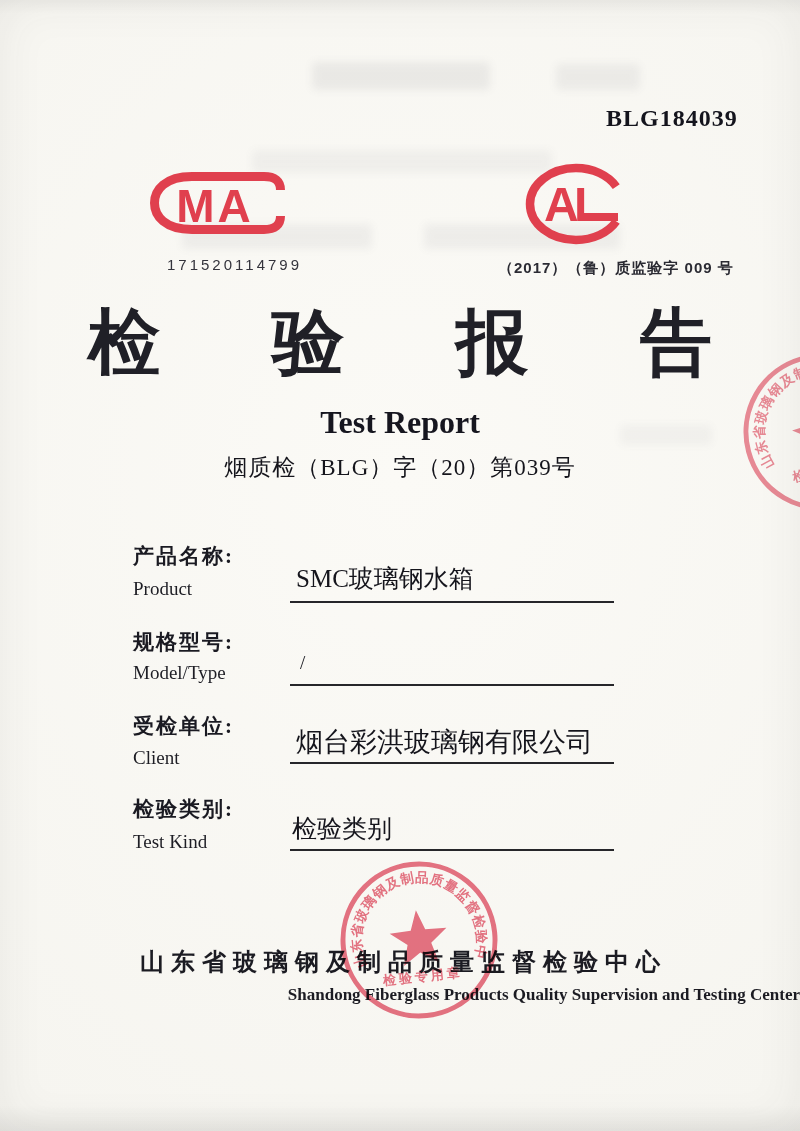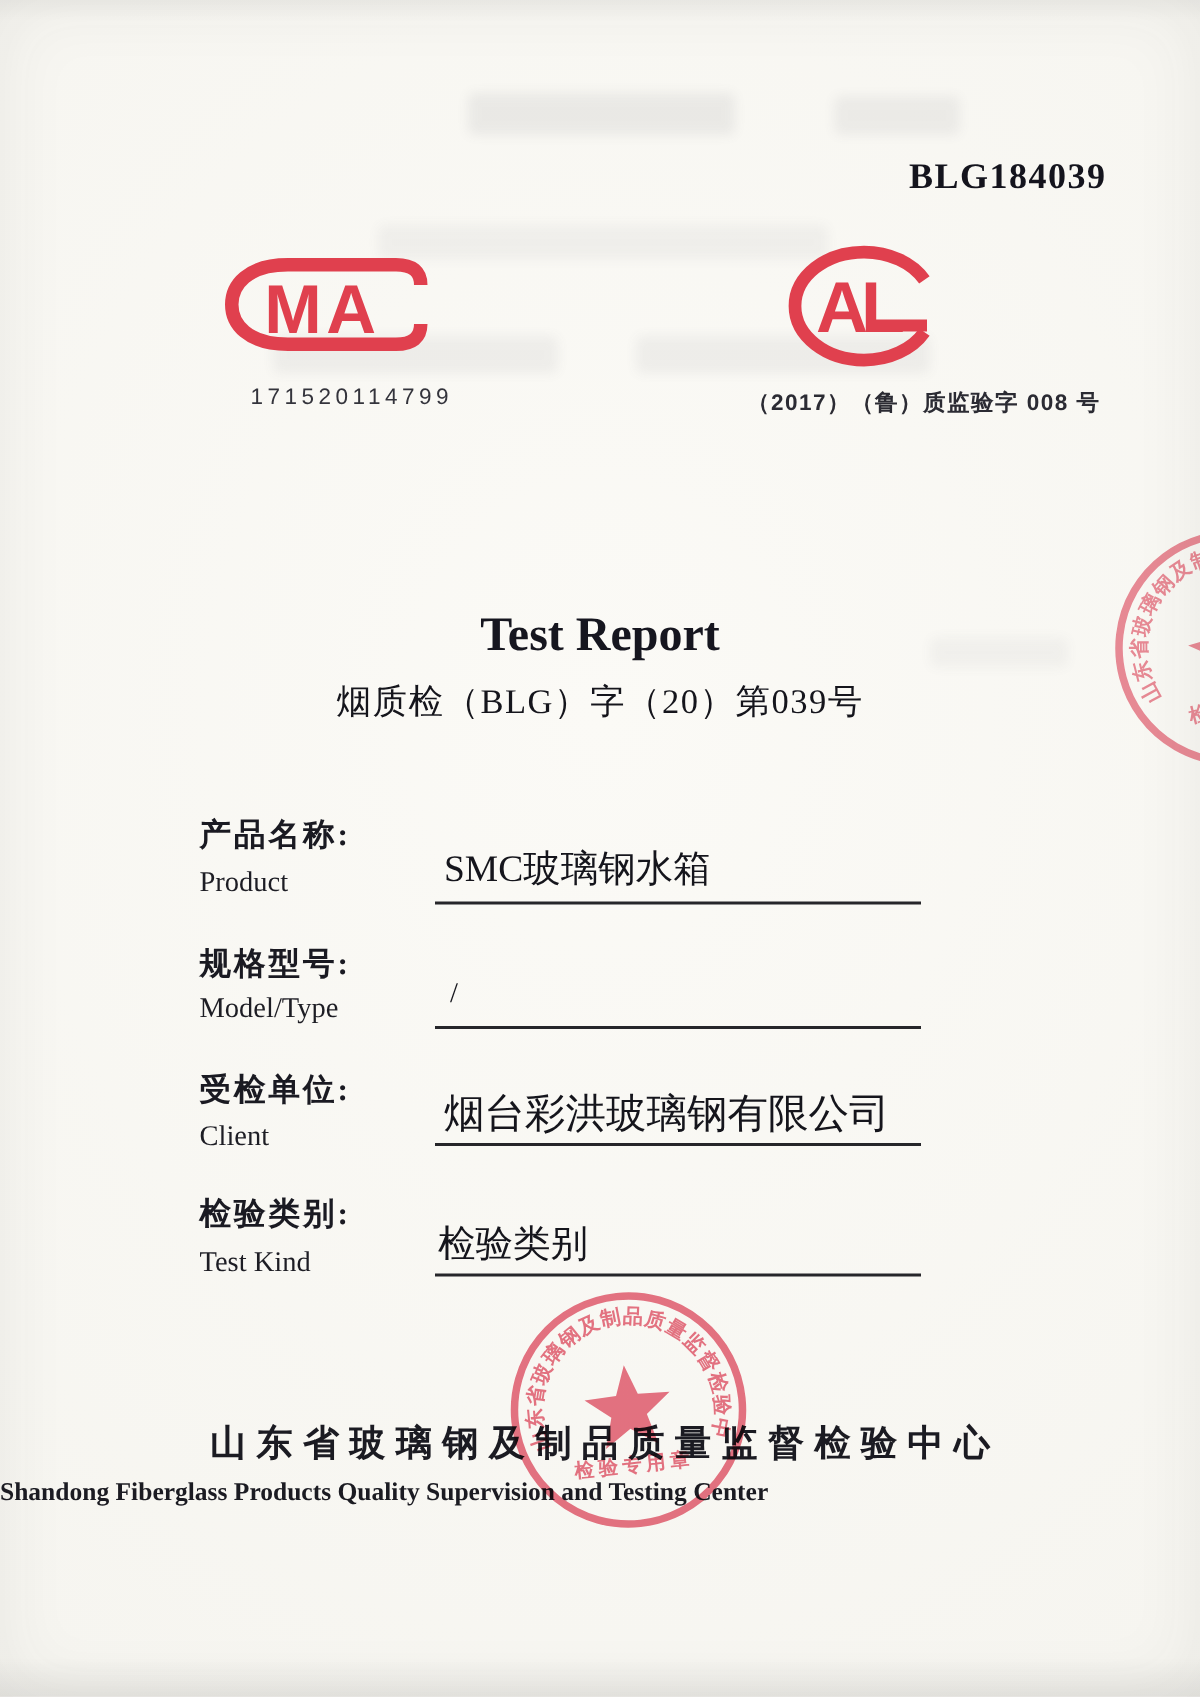--- a/index.html
+++ b/index.html
@@ -28,21 +28,21 @@
     font-weight:700;font-size:32px;color:#16161f;}
   .report-no{left:0;width:800px;text-align:center;font-size:23px;color:#15151c;letter-spacing:1px;}
   
   .lbl-cn{font-weight:700;font-size:21px;color:#1a1a22;letter-spacing:2px;}
   .lbl-en{font-size:19px;color:#1d1d24;}
   .u-line{left:290px;width:324px;height:0;border-bottom:2px solid #26262a;}
   .f-val{color:#15151c;}
   
   .org-cn{left:0;width:800px;text-align:center;font-family:"Liberation Sans",sans-serif;
     font-weight:900;font-size:24px;letter-spacing:7px;text-indent:7px;color:#1b1b22;}
-  .org-en{left:0;width:800px;text-align:left;font-family:"Liberation Serif",serif;
+  .org-en{left:0;width:800px;text-align:right;font-family:"Liberation Serif",serif;
     font-weight:700;font-size:17px;color:#1b1b22;}
   
   .seal-wrap{mix-blend-mode:multiply;}
   .seal-svg text{font-family:"Liberation Sans",sans-serif;}
 </style>
 </head>
 <body>
 
 <div class="page">
 
@@ -66,22 +66,23 @@
   <div class="abs cma-num" style="left:167px;top:256px;">171520114799</div>
 
   <div class="abs" style="left:522px;top:162px;width:112px;height:86px;">
     <svg class="seal-svg" width="112" height="86" viewBox="0 0 112 86">
       <ellipse cx="54" cy="42" rx="46" ry="36" fill="none" stroke="#e0404e" stroke-width="8.5" pathLength="360" stroke-dasharray="0 26 308 26"></ellipse>
       <text x="22" y="59" font-size="48" font-weight="bold" fill="#e0404e">A</text>
       <text x="52" y="59" font-size="48" font-weight="bold" fill="#e0404e">L</text>
       <rect x="62" y="51" width="34" height="8" fill="#e0404e"></rect>
     </svg>
   </div>
-  <div class="abs cal-num" style="left:498px;top:259px;">（2017）（鲁）质监验字 008 号</div>
+  <div class="abs cal-num" style="left:498px;top:259px;">（2017）（鲁）质监验字 009 号</div>
 
+  <div class="abs title-cn" style="top:303px;">检 验 报 告</div>
   <div class="abs title-en" style="top:404px;">Test Report</div>
   <div class="abs report-no" style="top:452px;">烟质检（BLG）字（20）第039号</div>
 
   <div class="abs lbl-cn" style="left:133px;top:542px;">产品名称:</div>
   <div class="abs lbl-en" style="left:133px;top:578px;">Product</div>
   <div class="abs u-line" style="top:601px;"></div>
   <div class="abs f-val" style="left:296px;top:562px;font-size:25px;font-weight:400;">SMC玻璃钢水箱</div>
 
   <div class="abs lbl-cn" style="left:133px;top:628px;">规格型号:</div>
   <div class="abs lbl-en" style="left:133px;top:662px;">Model/Type</div>

